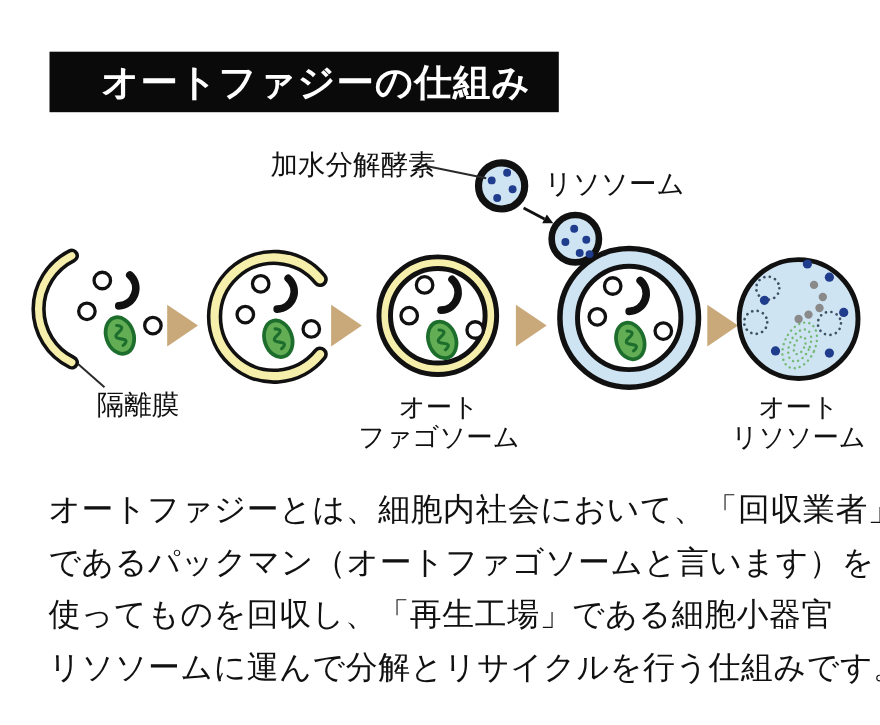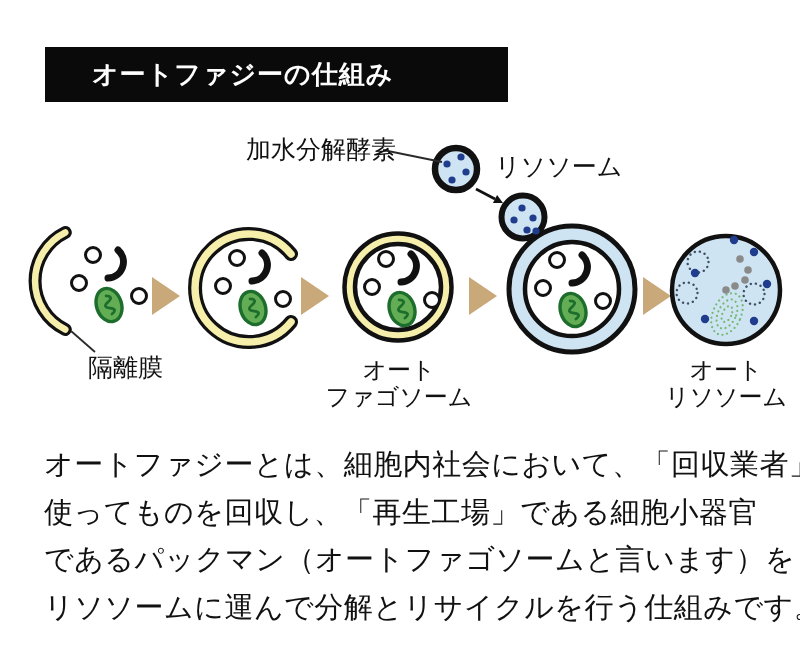--- a/index.html
+++ b/index.html
@@ -5,21 +5,21 @@
   html,body{margin:0;padding:0;background:#fff;}
   .page{
     position:relative;width:800px;height:659px;background:#ffffff;overflow:hidden;
     font-family:"Liberation Sans","DejaVu Sans",sans-serif;color:#111;
   }
   .title-bar{
     position:absolute;left:45px;top:47px;width:463px;height:55px;
     background:#0a0a0a;display:flex;align-items:center;
   }
   .title-bar span{
-    color:#ffffff;font-size:26px;font-weight:bold;padding-left:47px;letter-spacing:1px;white-space:nowrap;
+    color:#ffffff;font-size:34px;font-weight:bold;padding-left:47px;letter-spacing:1px;white-space:nowrap;
   }
   svg.diagram{position:absolute;left:0;top:0;}
   .vesicle{fill:#ffffff;stroke:var(--outline-black,#111);stroke-width:3;}
   .dark-arc{fill:none;stroke:var(--outline-black,#111);stroke-width:7;stroke-linecap:round;}
   .mito{fill:var(--mito-green,#63ae55);stroke:var(--mito-dark-green,#1d6e2d);stroke-width:3.4;}
   .mito-squiggle{fill:none;stroke:var(--mito-dark-green,#1d6e2d);stroke-width:2.8;stroke-linecap:round;}
   .membrane-black{fill:none;stroke:var(--outline-black,#111);stroke-linecap:round;}
   .membrane-yellow{fill:none;stroke:var(--membrane-yellow,#f6efab);stroke-linecap:round;}
   .stage-arrow{fill:var(--arrow-tan,#c9a87a);}
   .lyso-fill{fill:var(--lysosome-blue,#cfe4f3);}
@@ -139,18 +139,18 @@
       <circle cx="767" cy="284" r="4.2" class="enzyme-dot"></circle>
       <circle cx="705" cy="319" r="4.2" class="enzyme-dot"></circle>
       <circle cx="754" cy="321" r="4.2" class="enzyme-dot"></circle>
     </g>
     <text x="726" y="378" text-anchor="middle" class="diagram-label">オート</text>
     <text x="726" y="405" text-anchor="middle" class="diagram-label">リソソーム</text>
   </svg>
 
   <div class="body-text">
     <div>オートファジーとは、細胞内社会において、「回収業者」</div>
+    <div>であるパックマン（オートファゴソームと言います）を</div>
     <div>使ってものを回収し、「再生工場」である細胞小器官</div>
-    <div>であるパックマン（オートファゴソームと言います）を</div>
     <div>リソソームに運んで分解とリサイクルを行う仕組みです。</div>
   </div>
 
 </div>
 
 </body></html>

